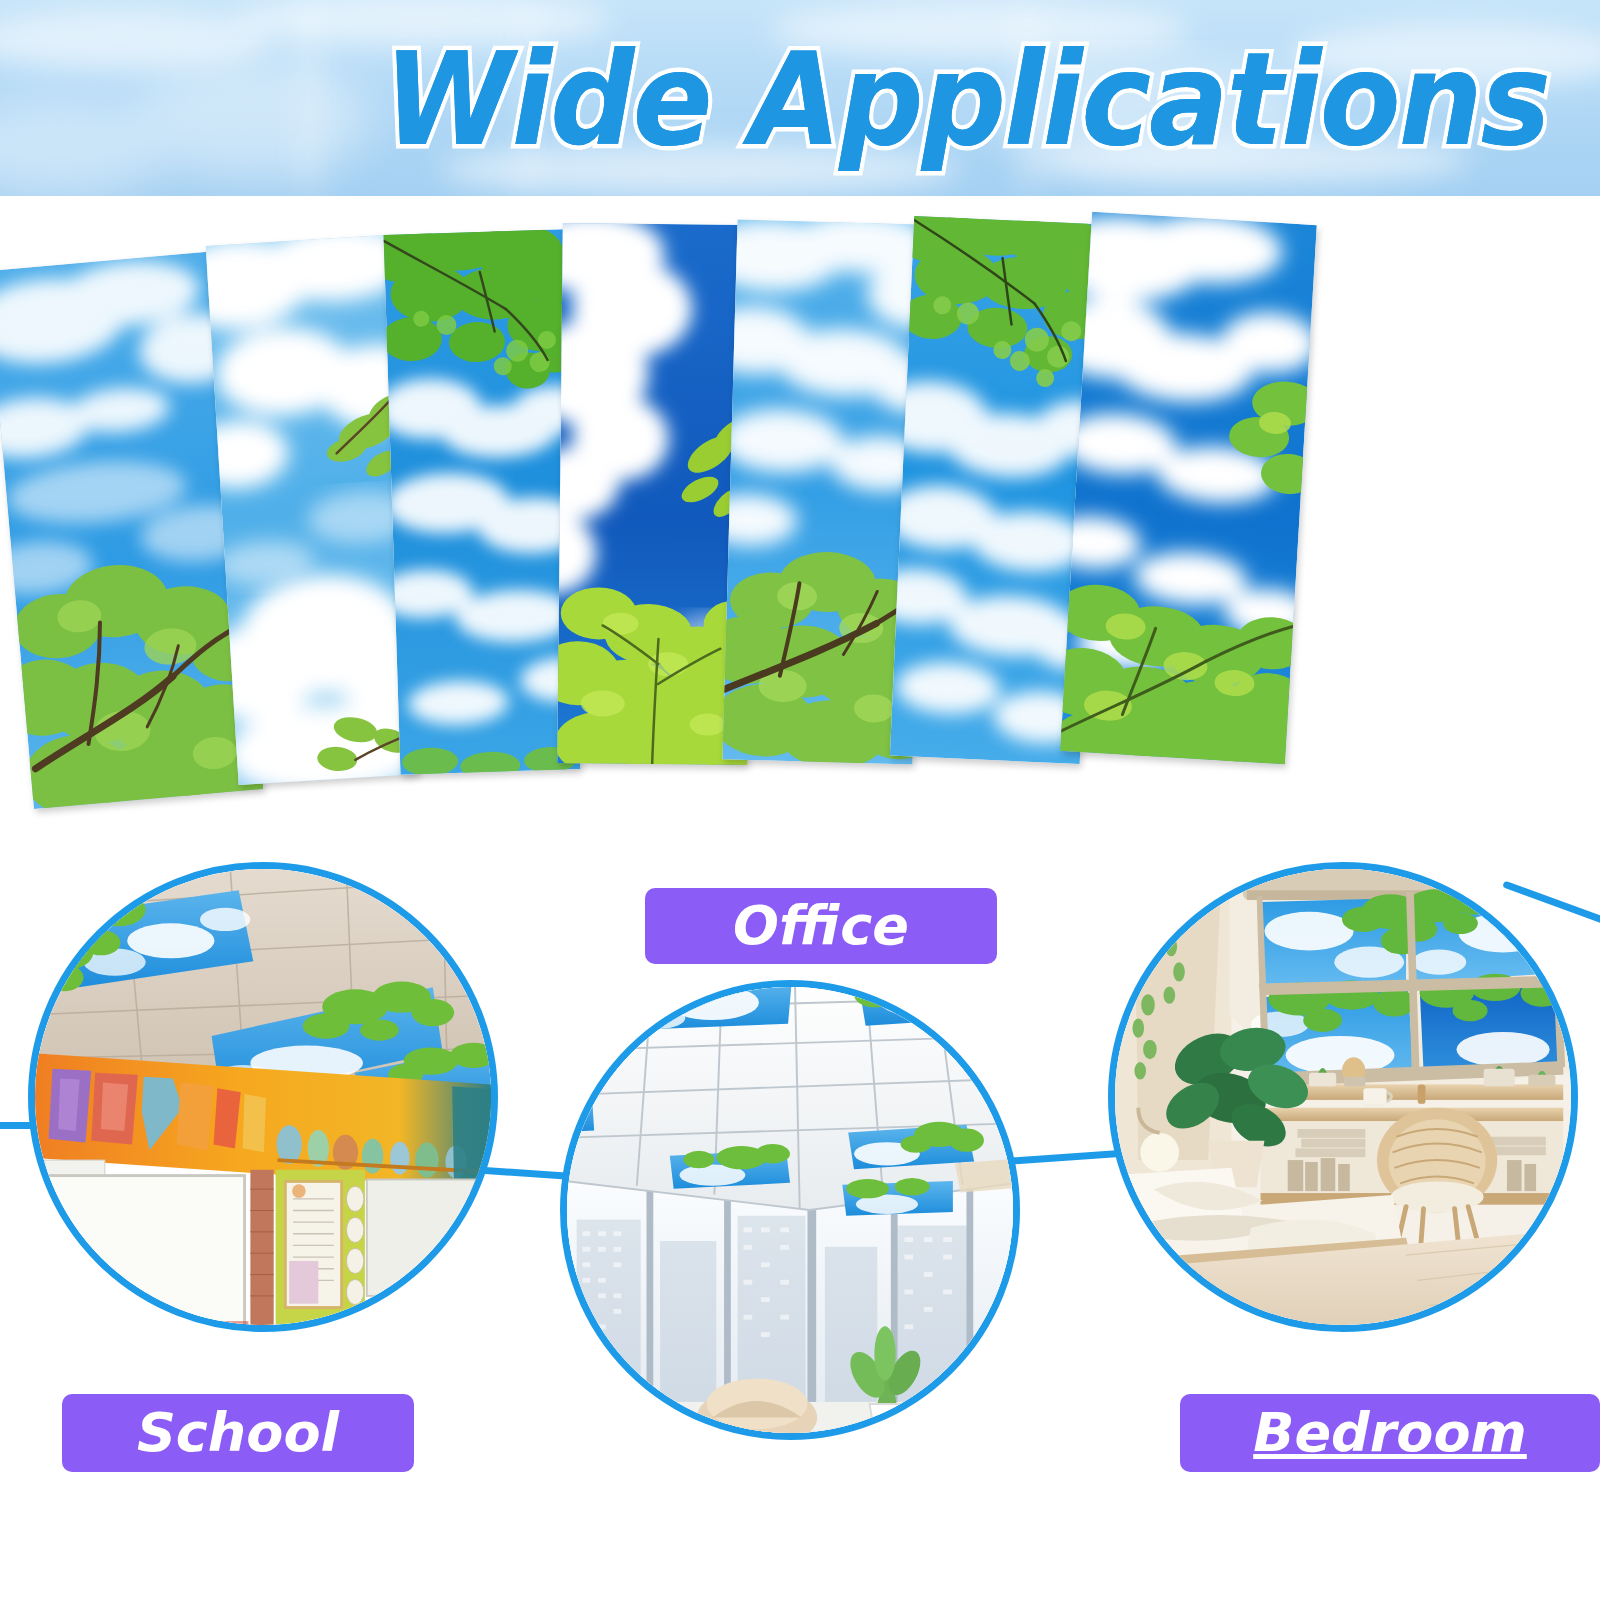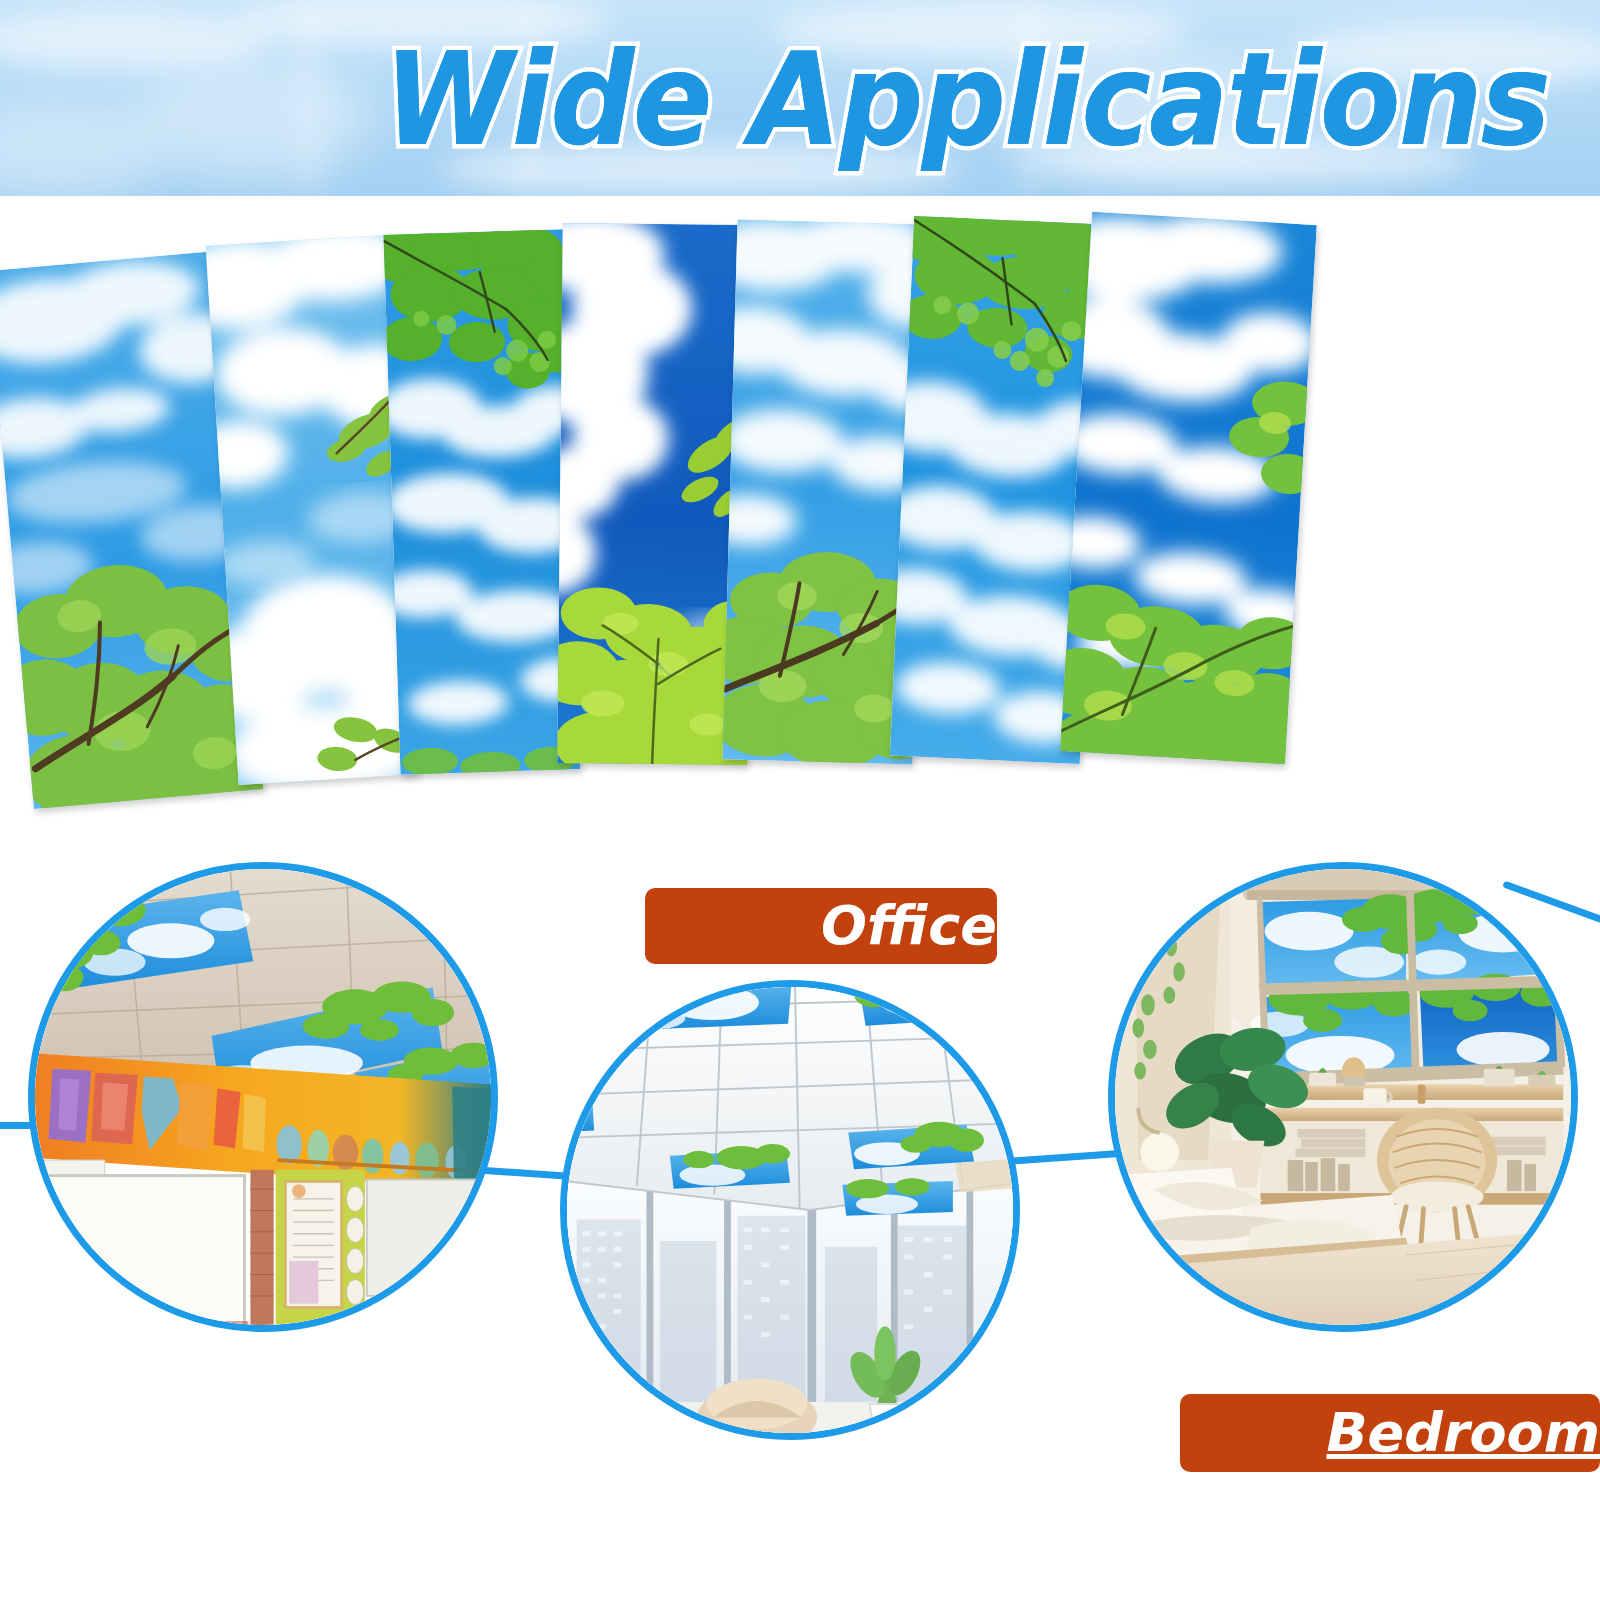--- a/index.html
+++ b/index.html
@@ -73,23 +73,23 @@
 
   .connector{
     position:absolute;
     background:#1E9BE8;
     height:7px;
     border-radius:4px;
   }
 
   .badge{
     position:absolute;
-    background:#c2410c;
+    background:#8b5cf6;
     border-radius:10px;
-    display:flex;align-items:center;justify-content:flex-end;
+    display:flex;align-items:center;justify-content:center;
     box-sizing:border-box;
   }
   .badge span{
     font-family:"DejaVu Sans",sans-serif;
     color:#ffffff;
     font-weight:bold;
     font-style:italic;
     letter-spacing:0px;
     white-space:nowrap;
     line-height:1;
@@ -1028,16 +1028,19 @@
             <path d="M312 424 L470 406"></path>
           <path d="M324 450 L470 430"></path>
         </g>
       </g>
     </svg>
   </div>
 
   <div class="badge" id="badge-office">
     <span>Office</span>
   </div>
+  <div class="badge" id="badge-school">
+    <span>School</span>
+  </div>
   <div class="badge" id="badge-bedroom">
     <span>Bedroom</span>
   </div>
 </div>
 
 </body></html>

